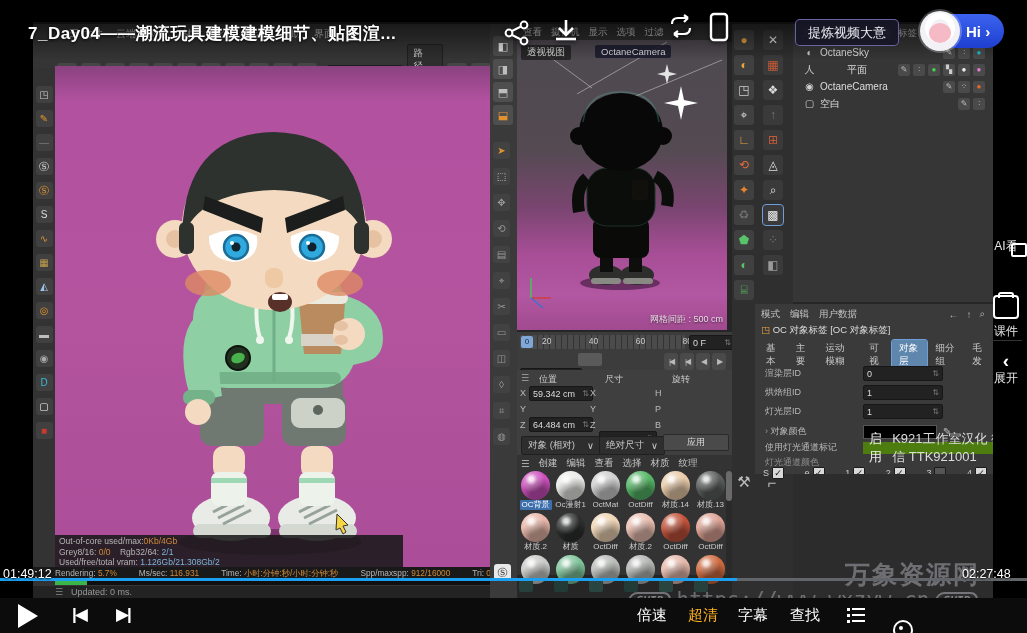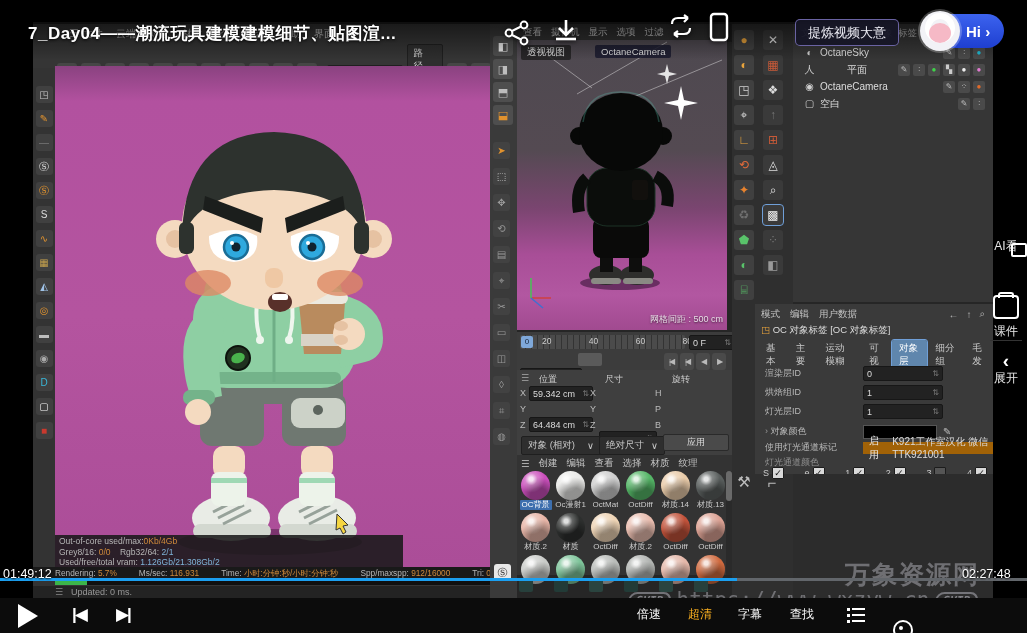--- a/index.html
+++ b/index.html
@@ -54,21 +54,21 @@
   #hi-pill .ava{width:40px;height:40px;border-radius:50%;background:#f2f2f6;position:relative;z-index:2;
          box-shadow:0 0 0 2px rgba(255,255,255,.25);overflow:hidden;}
   #hi-pill .ava .face{position:absolute;left:9px;top:12px;width:22px;height:20px;border-radius:50%;background:#f6b9c6;}
   #hi-pill .ava .hood{position:absolute;left:5px;top:2px;width:30px;height:30px;border-radius:50%;
          border:6px solid #fff;box-sizing:border-box;}
   #progress{left:0;top:578px;width:1027px;height:3px;background:#62666b;}
   #progress .played{height:100%;background:#1b9ff0;}
   #cur-time{left:3px;top:567px;color:#fff;font-size:12.5px;text-shadow:0 1px 2px #000;}
   #tot-time{left:962px;top:567px;color:#fff;font-size:12.5px;text-shadow:0 1px 2px #000;}
   #ctrl-bar{left:0;top:598px;width:1027px;height:35px;background:#0c0c0c;display:flex;align-items:center;}
-  .ctrl-lbl{color:#fff;font-size:12px;position:absolute;top:606px;}
+  .ctrl-lbl{color:#fff;font-size:15px;position:absolute;top:606px;}
   .play-tri{width:0;height:0;border-left:20px solid #fff;border-top:12px solid transparent;border-bottom:12px solid transparent;}
   .skip{color:#fff;font-size:17px;font-weight:bold;letter-spacing:-2px;}
   .wm{color:rgba(205,205,215,.42);}
   .svip{display:inline-block;border:2px solid rgba(190,190,200,.5);border-radius:10px;padding:0 6px;
         color:rgba(200,200,210,.55);font-size:11px;font-weight:bold;font-style:italic;transform:skewX(-8deg);}
   
   .side-item{position:absolute;left:985px;width:42px;text-align:center;color:#e8e8e8;font-size:12px;}
   .ai-badge{width:26px;height:24px;margin:0 auto 4px;border-radius:6px;
         background:linear-gradient(135deg,#7a5cff,#2bb3ff);position:relative;}
   .ai-badge::after{content:"";position:absolute;left:5px;top:5px;width:12px;height:10px;
@@ -853,21 +853,21 @@
             </span>
           </div>
         </div>
       <div class="abs arow" style="left:10px;top:120px;">
         <span class="alab"><span style="color:#999;">› </span><span>对象颜色</span></span>
         <span style="width:72px;height:12px;background:#000;border:1px solid #555;display:inline-block;"></span>
         <span style="color:#bbb;font-size:10px;">✎</span>
       </div>
       <div class="abs arow" style="left:10px;top:136px;">
         <span class="alab">使用灯光通道标记</span>
-        <span style="background:#a16207;color:#eee;font-size:10px;height:12px;display:flex;align-items:center;gap:8px;padding:0 6px;width:138px;">
+        <span style="background:#4d7c0f;color:#eee;font-size:13px;height:12px;display:flex;align-items:center;gap:8px;padding:0 6px;width:138px;">
           <span>启用</span>
           <span style="color:#ddd;">K921工作室汉化 微信 TTK921001</span>
         </span>
       </div>
       <div class="abs" style="left:10px;top:152px;color:#8f8f8f;font-size:9px;">灯光通道颜色</div>
       <div class="abs" style="left:8px;top:163px;width:224px;display:flex;justify-content:space-between;">
 
       <span class="cbx">
             <span>S</span>
             <span class="box">✓</span>

